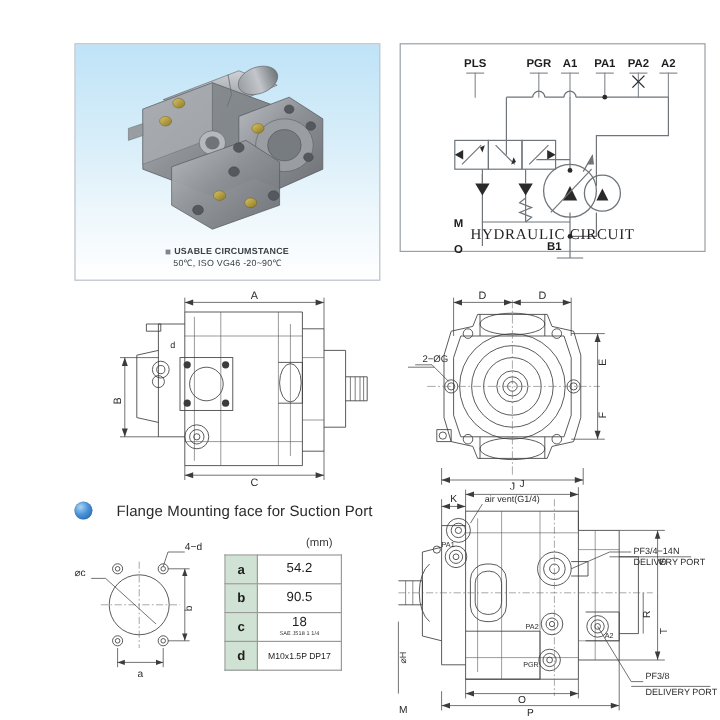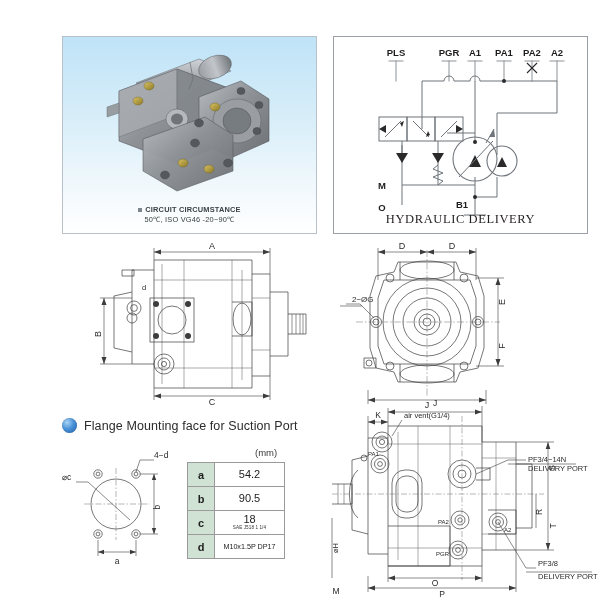--- a/index.html
+++ b/index.html
@@ -21,33 +21,33 @@
      background:linear-gradient(180deg,#bfe3f7 0%,#d8eef9 42%,#eef7fc 72%,#ffffff 100%);}
   #photo-inner{position:absolute;inset:0;}
   .pump-photo{position:absolute;left:18px;top:8px;width:210px;height:152px;}
   .photo-caption{position:absolute;left:0;right:0;bottom:8px;text-align:center;
      font-size:7.4px;line-height:10px;color:#3a4145;letter-spacing:.2px;}
   .photo-caption .l1{font-weight:600;}
   .cap-bullet{display:inline-block;width:4px;height:4px;background:#7d868c;
      vertical-align:middle;margin-right:3px;}
 
   
-  #circuit-panel{left:333px;top:36px;width:255px;height:198px;}
+  #circuit-panel{left:333px;top:36px;width:255px;height:174px;}
   #circuit-svg{position:absolute;left:0;top:0;}
   .cap-title{position:absolute;left:0;right:0;bottom:6px;text-align:center;
      font-family:"Liberation Serif", serif;font-size:12.5px;letter-spacing:.6px;color:#231f20;}
 
   
   #drawing-left{position:absolute;left:92px;top:240px;width:240px;height:165px;}
   #drawing-right{position:absolute;left:338px;top:240px;width:250px;height:168px;}
   #drawing-bottom{position:absolute;left:330px;top:398px;width:268px;height:200px;}
   #flange-drawing{position:absolute;left:58px;top:448px;width:128px;height:118px;}
 
   
-  #flange-heading{position:absolute;left:62px;top:418px;display:flex;align-items:center;gap:7px;}
+  #flange-heading{position:absolute;left:62px;top:418px;display:flex;align-items:center;gap:20px;}
   .bullet-icon{width:15px;height:15px;border-radius:50%;
      background:radial-gradient(circle at 34% 30%, #a9d4f5 0%, #4a92d8 45%, #1f5fa8 100%);
      box-shadow:0 0 1px rgba(0,0,0,.35) inset;flex:none;}
   #flange-heading .htext{font-size:12.5px;color:#2b2b2b;letter-spacing:.1px;}
 
   
   #mm-note{position:absolute;left:255px;top:447px;font-size:9.5px;color:#3a3a3a;}
 
   
   #dim-table{position:absolute;left:187px;top:462px;width:98px;border-collapse:collapse;
@@ -124,21 +124,21 @@
           <ellipse cx="147" cy="118" rx="4.5" ry="4"></ellipse>
           <ellipse cx="176" cy="86" rx="4" ry="3.6"></ellipse>
           <ellipse cx="178" cy="60" rx="4" ry="3.6"></ellipse>
           <ellipse cx="160" cy="46" rx="4" ry="3.6"></ellipse>
           <ellipse cx="84" cy="130" rx="4.5" ry="4"></ellipse>
         </g>
         <path d="M109 17 L112 34 L108 44" fill="none" stroke="#6a6f74" stroke-width=".7"></path>
       </svg>
 
       <div class="photo-caption">
-        <div class="l1"><span class="cap-bullet"></span><span>CIRCUIT CIRCUMSTANCE</span></div>
+        <div class="l1"><span class="cap-bullet"></span><span>USABLE CIRCUMSTANCE</span></div>
         <div class="l2">50℃,  ISO VG46   -20~90℃</div>
       </div>
     </div>
   </div>
 
   <div class="panel" id="circuit-panel">
     <svg id="circuit-svg" width="253" height="196" viewBox="0 0 253 196">
       <g stroke="#8d9298" stroke-width="1" fill="none" stroke-linecap="square">
 
         <line x1="62" y1="24" x2="62" y2="44"></line>
@@ -239,21 +239,21 @@
         <text x="115" y="19">PGR</text>
         <text x="141" y="19">A1</text>
         <text x="170" y="19">PA1</text>
         <text x="198" y="19">PA2</text>
         <text x="223" y="19">A2</text>
         <text x="48" y="152">M</text>
         <text x="48" y="174">O</text>
         <text x="128" y="171">B1</text>
       </g>
     </svg>
-    <div class="cap-title">HYDRAULIC DELIVERY</div>
+    <div class="cap-title">HYDRAULIC CIRCUIT</div>
   </div>
 
   <svg id="drawing-left" viewBox="0 0 240 165">
     <g stroke="#3c3c3c" fill="none" stroke-width=".7">
 
       <path d="M62 20 L160 20 L160 148 L62 148 Z"></path>
       <path d="M62 30 L40 30 L40 124 L62 124"></path>
       <path d="M40 52 L22 56 L22 108 L40 112"></path>
       <path d="M160 34 L178 34 L178 136 L160 136"></path>
       <path d="M178 52 L196 52 L196 116 L178 116"></path>

